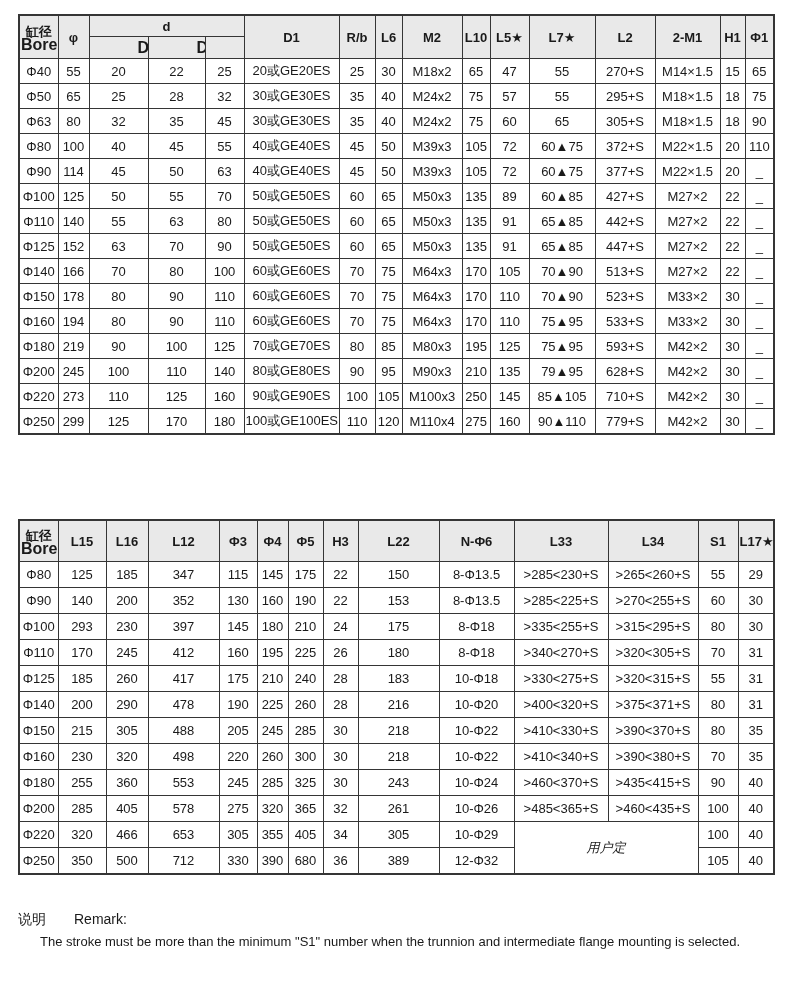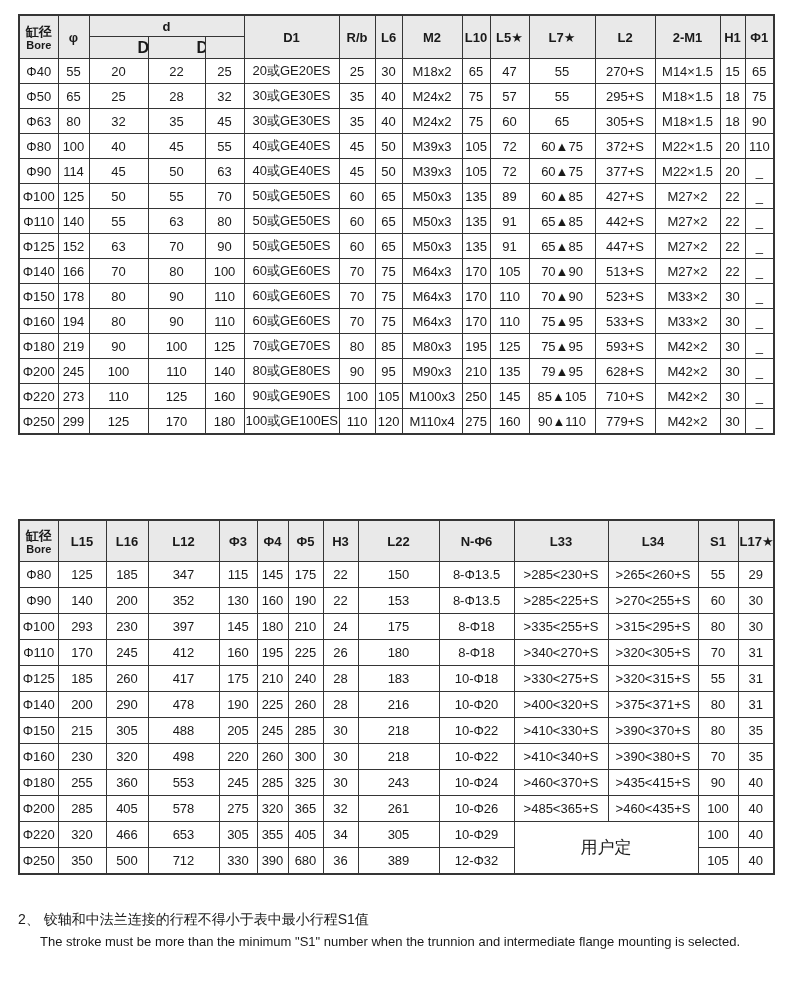--- a/index.html
+++ b/index.html
@@ -15,29 +15,29 @@
   }
   th,td{
     border:1px solid #353535;text-align:center;vertical-align:middle;
     padding:0 1px;overflow:hidden;white-space:nowrap;
   }
   thead th{background:#e9e9e9;font-weight:bold;font-size:13px;}
   tbody td{font-size:13px;height:24px;background:#ffffff;}
   #t2 tbody td{height:25px;}
   .subhead{font-size:16px;letter-spacing:0;padding-left:48px;}
   .bore-zh{display:block;font-size:13px;line-height:15px;}
-  .bore-en{display:block;font-size:11px;line-height:12px;}
+  .bore-en{display:block;font-size:16px;line-height:12px;}
   #t1 thead tr:first-child th{height:20px;}
   #t1 thead tr:last-child th{height:21px;}
   #t2 thead th{height:40px;}
   #t2{margin-top:84px;}
   .remarks{margin-top:33px;font-size:14px;line-height:23px;}
   .remarks .rt-en{margin-left:28px;}
   .remark-en{font-size:13px;line-height:22px;padding-left:22px;}
-  .merged-user{font-size:17px;}
+  .merged-user{font-size:13px;font-style:italic;}
 </style>
 </head>
 <body>
 
 <div class="sheet">
 
   <table id="t1">
     <colgroup>
       <col style="width:39px">
         <col style="width:31px">
@@ -581,18 +581,20 @@
           <td>36</td>
           <td>389</td>
           <td>12-Φ32</td>
           <td>105</td>
           <td>40</td>
         </tr>
       </tbody>
   </table>
 
   <div class="remarks">
-    <div>2、 铰轴和中法兰连接的行程不得小于表中最小行程S1值</div>
+    <div>
+      <span>说明</span><span class="rt-en">Remark:</span>
+    </div>
     <div class="remark-en">The stroke must be more than the minimum "S1" number when the  trunnion and intermediate flange mounting is selected.</div>
 
   </div>
 
 </div>
 
 </body></html>

